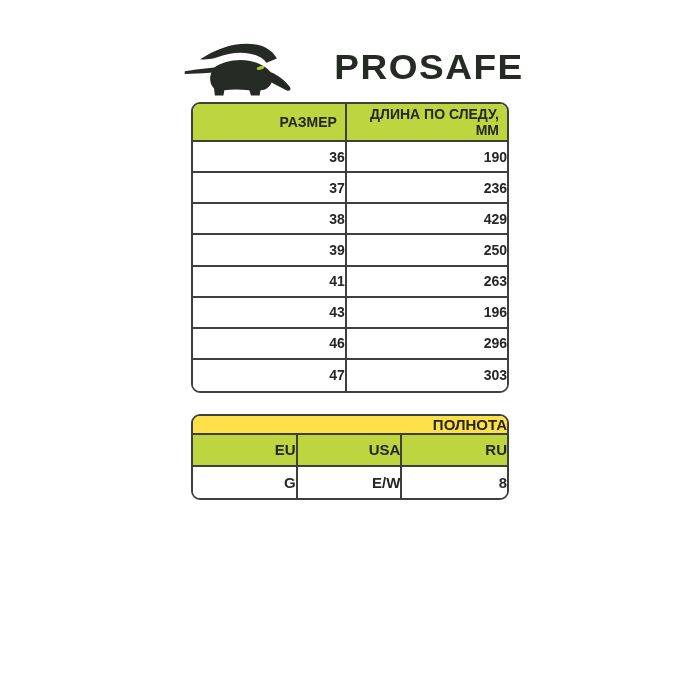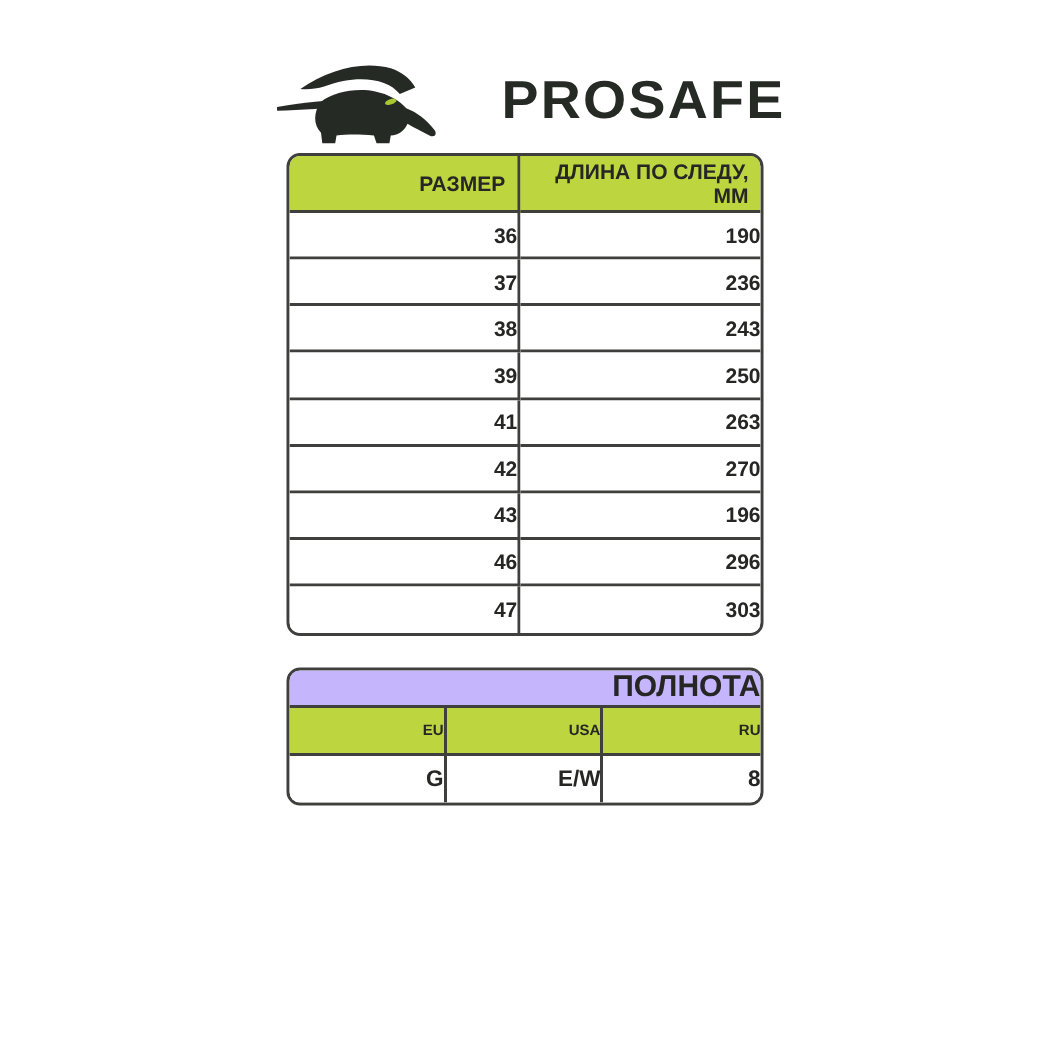--- a/index.html
+++ b/index.html
@@ -59,26 +59,26 @@
     height:31.1px;
     border-bottom:2px solid var(--border-dark,#3f3f3d);
     background:#fff;
   }
   .size-tbl td:first-child{border-right:2px solid var(--border-dark,#3f3f3d);}
   .size-tbl tr:last-child td{border-bottom:none;}
 
   
   .full-wrap{margin-top:21px;}
   .full-tbl .title-cell{
-    background:#c4b5fd;font-size:20px;font-weight:700;
+    background:#fde047;font-size:15px;font-weight:700;
     height:16px;border-bottom:2px solid var(--border-dark,#3f3f3d);
   }
   .full-tbl .head-cell{
     background:var(--accent-green,#bdd63f);
-    font-size:10px;font-weight:700;height:32px;
+    font-size:15px;font-weight:700;height:32px;
     border-bottom:2px solid var(--border-dark,#3f3f3d);
     width:33.33%;
   }
   .full-tbl .head-cell:not(:last-child),
   .full-tbl .val-cell:not(:last-child){border-right:2px solid var(--border-dark,#3f3f3d);}
   .full-tbl .val-cell{
     background:#fff;font-size:15px;font-weight:700;height:31px;
   }
 </style>
 </head>
@@ -121,33 +121,29 @@
           <tr>
             <td>36</td>
             <td>190</td>
           </tr>
           <tr>
             <td>37</td>
             <td>236</td>
           </tr>
           <tr>
             <td>38</td>
-            <td>243</td>
+            <td>429</td>
           </tr>
           <tr>
             <td>39</td>
             <td>250</td>
           </tr>
           <tr>
             <td>41</td>
             <td>263</td>
-          </tr>
-          <tr>
-            <td>42</td>
-            <td>270</td>
           </tr>
           <tr>
             <td>43</td>
             <td>196</td>
           </tr>
           <tr>
             <td>46</td>
             <td>296</td>
           </tr>
           <tr>

